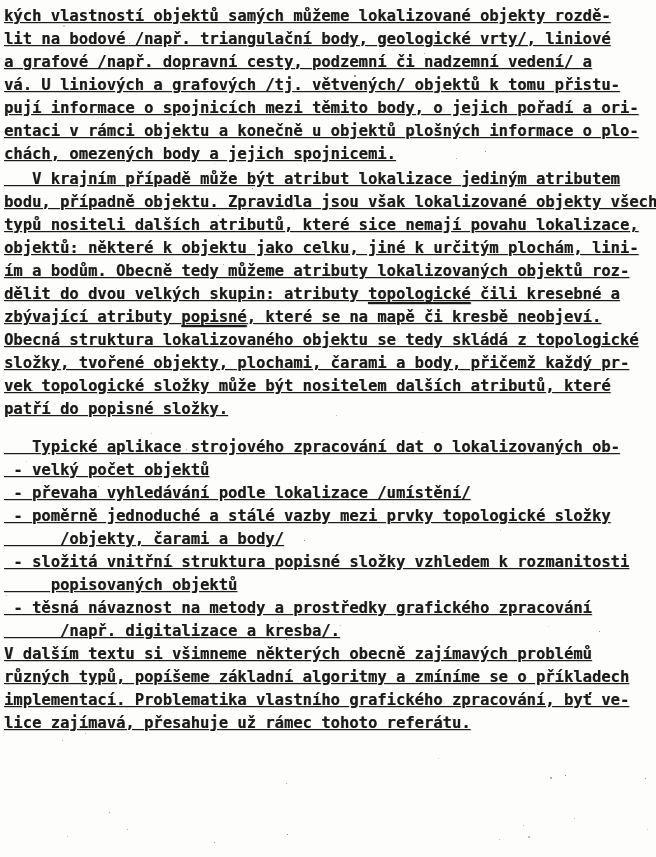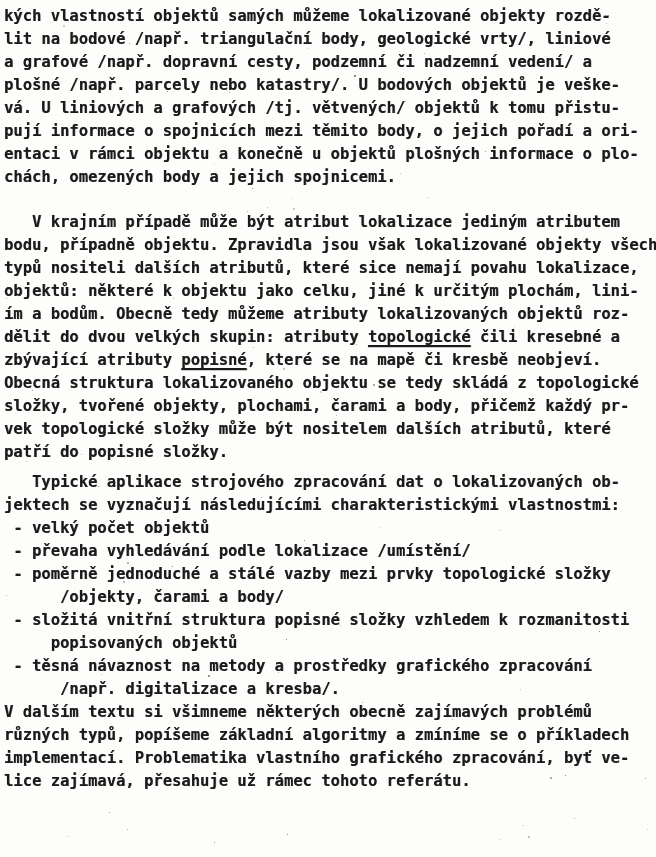--- a/index.html
+++ b/index.html
@@ -15,23 +15,23 @@
     overflow: hidden;
     box-sizing: border-box;
     padding: 5px 0 0 4px;
     font-family: "DejaVu Sans Mono", "Liberation Mono", monospace;
     font-size: 15.5px;
     font-weight: 700;
     line-height: 23px;
     color: #1b1b1b;
     text-shadow: 0.4px 0.4px 0.3px rgba(25,25,25,0.55);
   }
-  .para { margin: 0; }
-  .para.p2 { margin-top: 22px; }
-  .para.p3 { margin-top: 7px; }
+  .para { margin: 0; text-decoration: underline; }
+  .para.p2 { margin-top: 2px; }
+  .para.p3 { margin-top: 15px; }
   .line {
     white-space: pre;
     height: 23px;
   }
   .ul {
     text-decoration: underline;
     text-underline-offset: 3px;
     text-decoration-thickness: 1.5px;
   }
   .speck {
@@ -43,42 +43,40 @@
 </style>
 </head>
 <body>
 
 <div class="page">
   <div id="doc">
       <div class="para p1">
         <div class="line"><span>kých vlastností objektů samých můžeme lokalizované objekty rozdě-</span></div>
         <div class="line"><span>lit na bodové /např. triangulační body, geologické vrty/, liniové</span></div>
         <div class="line"><span>a grafové /např. dopravní cesty, podzemní či nadzemní vedení/ a</span></div>
-        <div class="line"><span>plošné /např. parcely nebo katastry/. U bodových objektů je veške-</span></div>
         <div class="line"><span>vá. U liniových a grafových /tj. větvených/ objektů k tomu přistu-</span></div>
         <div class="line"><span>pují informace o spojnicích mezi těmito body, o jejich pořadí a ori-</span></div>
         <div class="line"><span>entaci v rámci objektu a konečně u objektů plošných informace o plo-</span></div>
         <div class="line"><span>chách, omezených body a jejich spojnicemi.</span></div>
       </div>
       <div class="para p2">
         <div class="line"><span>   V krajním případě může být atribut lokalizace jediným atributem</span></div>
         <div class="line"><span>bodu, případně objektu. Zpravidla jsou však lokalizované objekty všech</span></div>
         <div class="line"><span>typů nositeli dalších atributů, které sice nemají povahu lokalizace,</span></div>
         <div class="line"><span>objektů: některé k objektu jako celku, jiné k určitým plochám, lini-</span></div>
         <div class="line"><span>ím a bodům. Obecně tedy můžeme atributy lokalizovaných objektů roz-</span></div>
         <div class="line"><span>dělit do dvou velkých skupin: atributy </span><span class="ul">topologické</span><span> čili kresebné a</span></div>
         <div class="line"><span>zbývající atributy </span><span class="ul">popisné</span><span>, které se na mapě či kresbě neobjeví.</span></div>
         <div class="line"><span>Obecná struktura lokalizovaného objektu se tedy skládá z topologické</span></div>
         <div class="line"><span>složky, tvořené objekty, plochami, čarami a body, přičemž každý pr-</span></div>
         <div class="line"><span>vek topologické složky může být nositelem dalších atributů, které</span></div>
         <div class="line"><span>patří do popisné složky.</span></div>
       </div>
       <div class="para p3">
         <div class="line"><span>   Typické aplikace strojového zpracování dat o lokalizovaných ob-</span></div>
-        <div class="line"><span>jektech se vyznačují následujícími charakteristickými vlastnostmi:</span></div>
         <div class="line"><span> - velký počet objektů</span></div>
         <div class="line"><span> - převaha vyhledávání podle lokalizace /umístění/</span></div>
         <div class="line"><span> - poměrně jednoduché a stálé vazby mezi prvky topologické složky</span></div>
         <div class="line"><span>      /objekty, čarami a body/</span></div>
         <div class="line"><span> - složitá vnitřní struktura popisné složky vzhledem k rozmanitosti</span></div>
         <div class="line"><span>     popisovaných objektů</span></div>
         <div class="line"><span> - těsná návaznost na metody a prostředky grafického zpracování</span></div>
         <div class="line"><span>      /např. digitalizace a kresba/.</span></div>
         <div class="line"><span>V dalším textu si všimneme některých obecně zajímavých problémů</span></div>
         <div class="line"><span>různých typů, popíšeme základní algoritmy a zmíníme se o příkladech</span></div>

